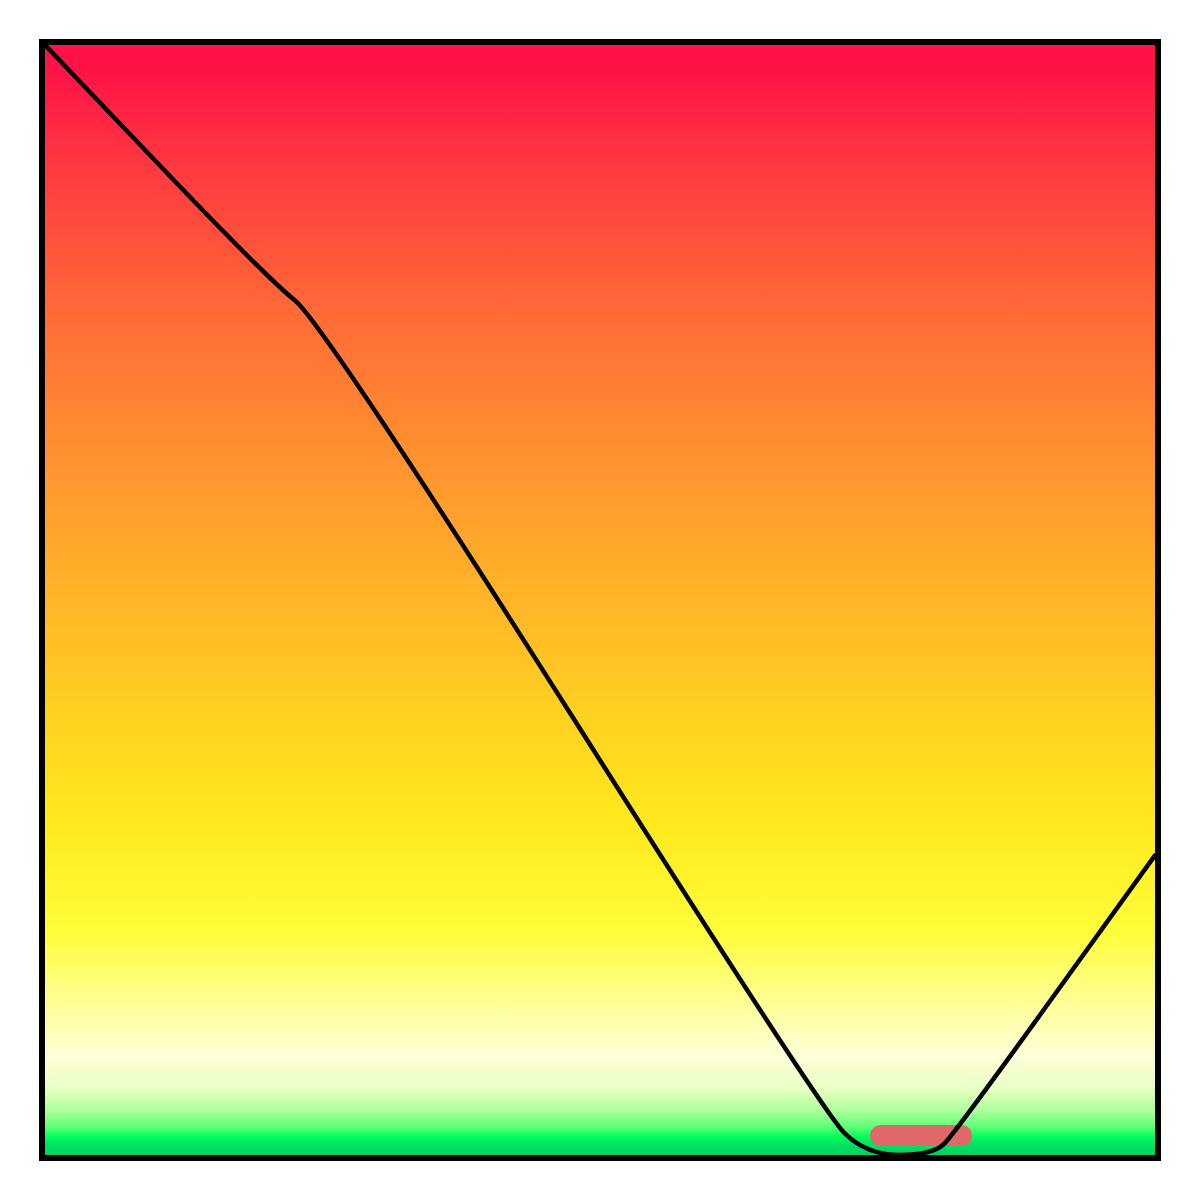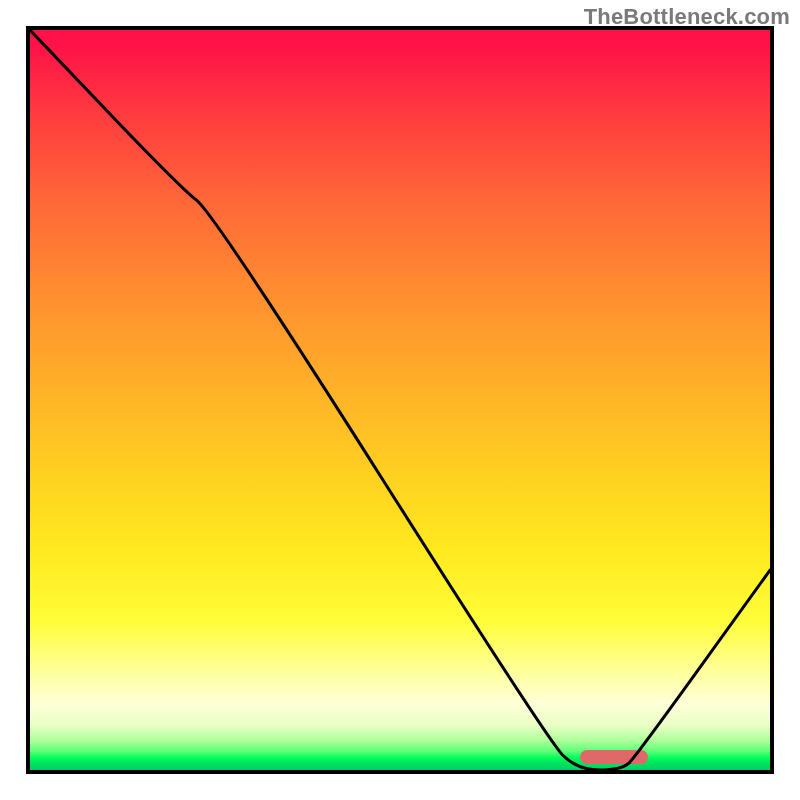--- a/index.html
+++ b/index.html
@@ -70,21 +70,20 @@
     inset: 0;
     width: 100%;
     height: 100%;
   }
 </style>
 </head>
 <body>
 
 <div class="canvas">
 
-  <div class="watermark">TheBottleneck.com</div>
 
   <div class="frame">
 
     <div class="gradient"></div>
 
     <div class="marker" style="left:550px;top:720px;width:68px;"></div>
 
     <svg class="curve" viewBox="0 0 740 740" preserveAspectRatio="none">
       <path d="M 0 0 Q 0 0 74 77.69999999999999 Q 148 155.39999999999998 166.5 170.2 Q 185 185 351.5 447.7 Q 518 710.4 532.8 725.2 Q 547.6 740 569.8 740 Q 592 740 599.4 732.6 Q 606.8 725.2 673.4 632.7 T 740 540.2" fill="none" stroke="#000" stroke-width="3" stroke-linecap="round" stroke-linejoin="round"></path>
     </svg>

